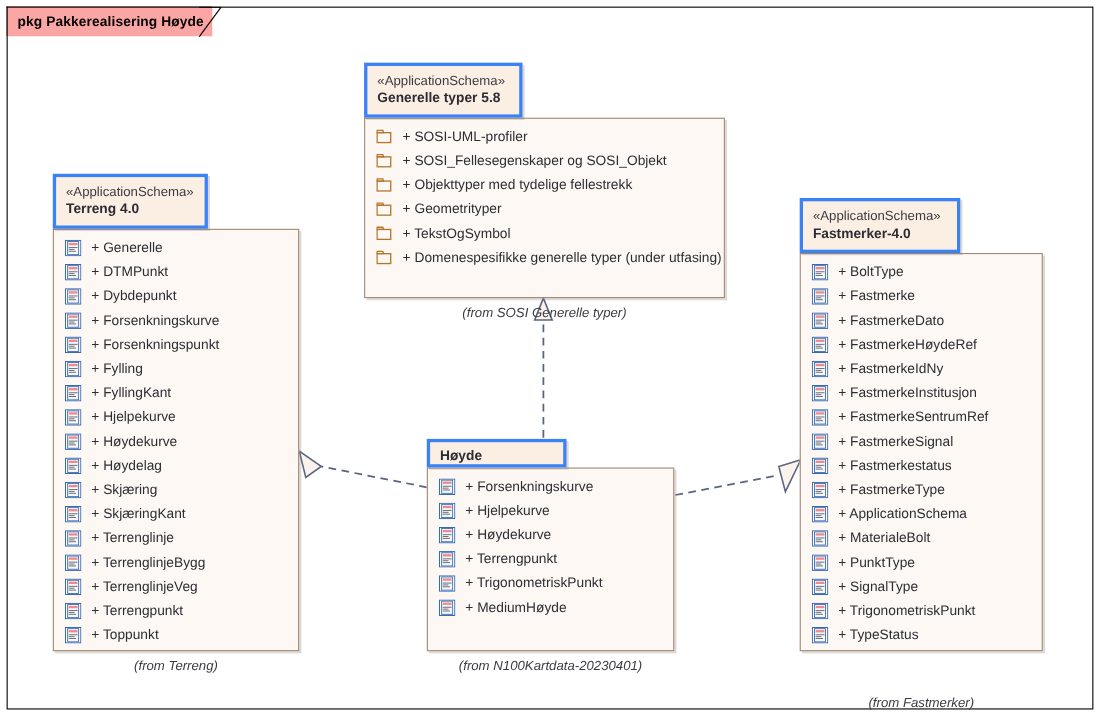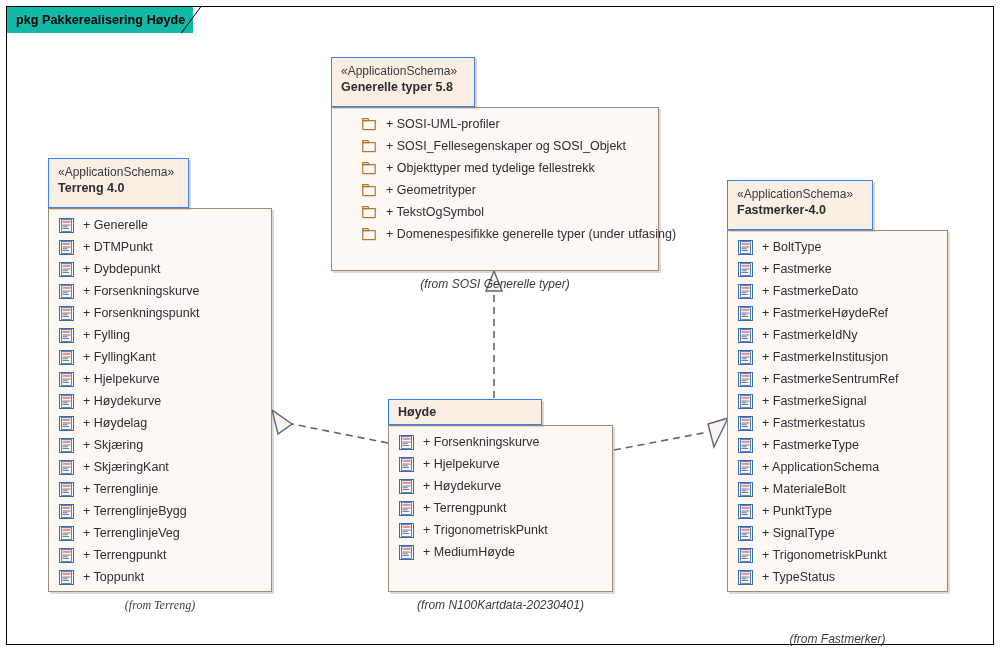--- a/index.html
+++ b/index.html
@@ -30,21 +30,21 @@
     border: 1px solid #000000;
     box-sizing: border-box;
     background: transparent;
   }
   .frame-tab {
     position: absolute;
     left: 6px;
     top: 6px;
     height: 27px;
     box-sizing: border-box;
-    background: #14b8a6;
+    background: #fca5a5;
     border-left: 1px solid #000;
     border-top: 1px solid #000;
     display: flex;
     align-items: center;
     padding: 0 0 0 9px;
     z-index: 6;
   }
   .frame-tab-label {
     font-size: 12.5px;
     font-weight: bold;
@@ -65,21 +65,21 @@
   }
 
   
   .pkg {
     position: absolute;
   }
   .pkg-head {
     position: absolute;
     box-sizing: border-box;
     background: #fbeee3;
-    border: 1px solid #3b82f6;
+    border: 3px solid #3b82f6;
     box-shadow: 2px 2px 0 rgba(140,120,105,0.28);
     padding: 5px 9px 4px 9px;
     z-index: 3;
   }
   .pkg-head.with-stereo { }
   .stereo {
     font-size: 12px;
     color: #3b3b42;
     line-height: 16px;
     white-space: nowrap;
@@ -175,21 +175,21 @@
       <line x1="614" y1="450" x2="708" y2="432" stroke="#5a6480" stroke-width="1.6" stroke-dasharray="7 5"></line>
       <path d="M728 418 L708 424 L714 447 Z" fill="#faf3ec" stroke="#5a6480" stroke-width="1.4" stroke-linejoin="miter"></path>
     </g>
   </svg>
 
   <div class="pkg">
     <div class="pkg-head with-stereo" style="left:331px; top:57px; width:144px; height:50px;">
       <div class="stereo">«ApplicationSchema»</div>
       <div class="pkg-title">Generelle typer 5.8</div>
     </div>
-    <div class="pkg-body" id="body-generelle" style="left:331px; top:107px; width:328px; height:164px;padding-left:20px;">
+    <div class="pkg-body" id="body-generelle" style="left:331px; top:107px; width:328px; height:164px;">
         <div class="member">
           <span style="display: flex;">
             <svg class="ico" viewBox="0 0 15 15" xmlns="http://www.w3.org/2000/svg">
               <path d="M0.8 3.6 L0.8 1.6 L6.0 1.6 L6.8 3.6 Z" fill="none" stroke="#b5762c" stroke-width="1.2"></path>
               <rect x="0.8" y="3.6" width="12.4" height="9.0" fill="none" stroke="#b5762c" stroke-width="1.2"></rect>
             </svg>
           </span>
           <span class="member-label">+ SOSI-UML-profiler</span>
         </div>
         <div class="member">
@@ -462,25 +462,25 @@
               <rect x="2.5" y="1.5" width="10" height="12" fill="#f4f7fc" stroke="#3a6ab0" stroke-width="0.8"></rect>
               <rect x="3.5" y="2.8" width="8" height="2.1" fill="#f08a8a"></rect>
               <rect x="3.5" y="6.6" width="8" height="0.9" fill="#6f6f76"></rect>
               <rect x="3.5" y="8.3" width="5.2" height="0.9" fill="#6f6f76"></rect>
               <rect x="3.5" y="10.0" width="6.6" height="0.9" fill="#6f6f76"></rect>
             </svg>
           </span>
           <span class="member-label">+ Toppunkt</span>
         </div>
       </div>
-    <div class="pkg-caption" style="left:48px; top:598px; width:224px;font-family:Liberation Serif, serif;">(from Terreng)</div>
+    <div class="pkg-caption" style="left:48px; top:598px; width:224px;">(from Terreng)</div>
   </div>
 
   <div class="pkg">
-    <div class="pkg-head" style="left:388px; top:399px; width:154px; height:26px; padding-top:4px;">
+    <div class="pkg-head" style="left:388px; top:399px; width:127px; height:26px; padding-top:4px;">
       <div class="pkg-title">Høyde</div>
     </div>
     <div class="pkg-body" id="body-hoyde" style="left:388px; top:425px; width:225px; height:167px;">
         <div class="member">
           <span style="display: flex;">
             <svg class="ico" viewBox="0 0 15 15" xmlns="http://www.w3.org/2000/svg">
               <rect x="0.5" y="0.5" width="14" height="14" fill="#ffffff" stroke="#3a6ab0" stroke-width="1"></rect>
               <rect x="2.5" y="1.5" width="10" height="12" fill="#f4f7fc" stroke="#3a6ab0" stroke-width="0.8"></rect>
               <rect x="3.5" y="2.8" width="8" height="2.1" fill="#f08a8a"></rect>
               <rect x="3.5" y="6.6" width="8" height="0.9" fill="#6f6f76"></rect>

